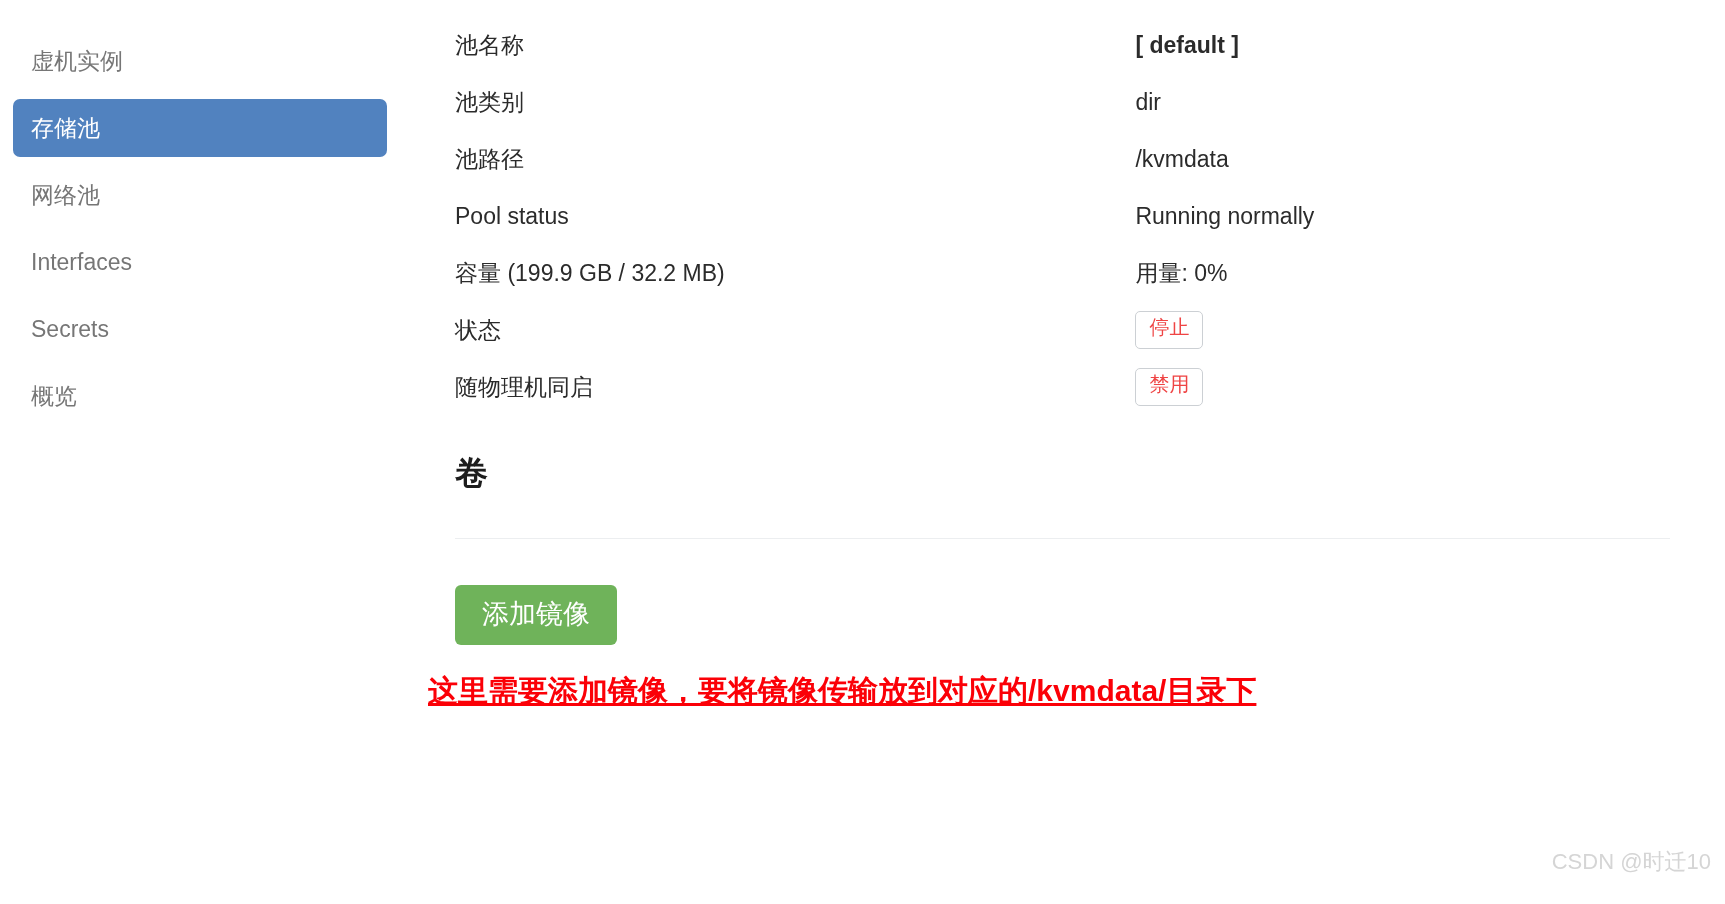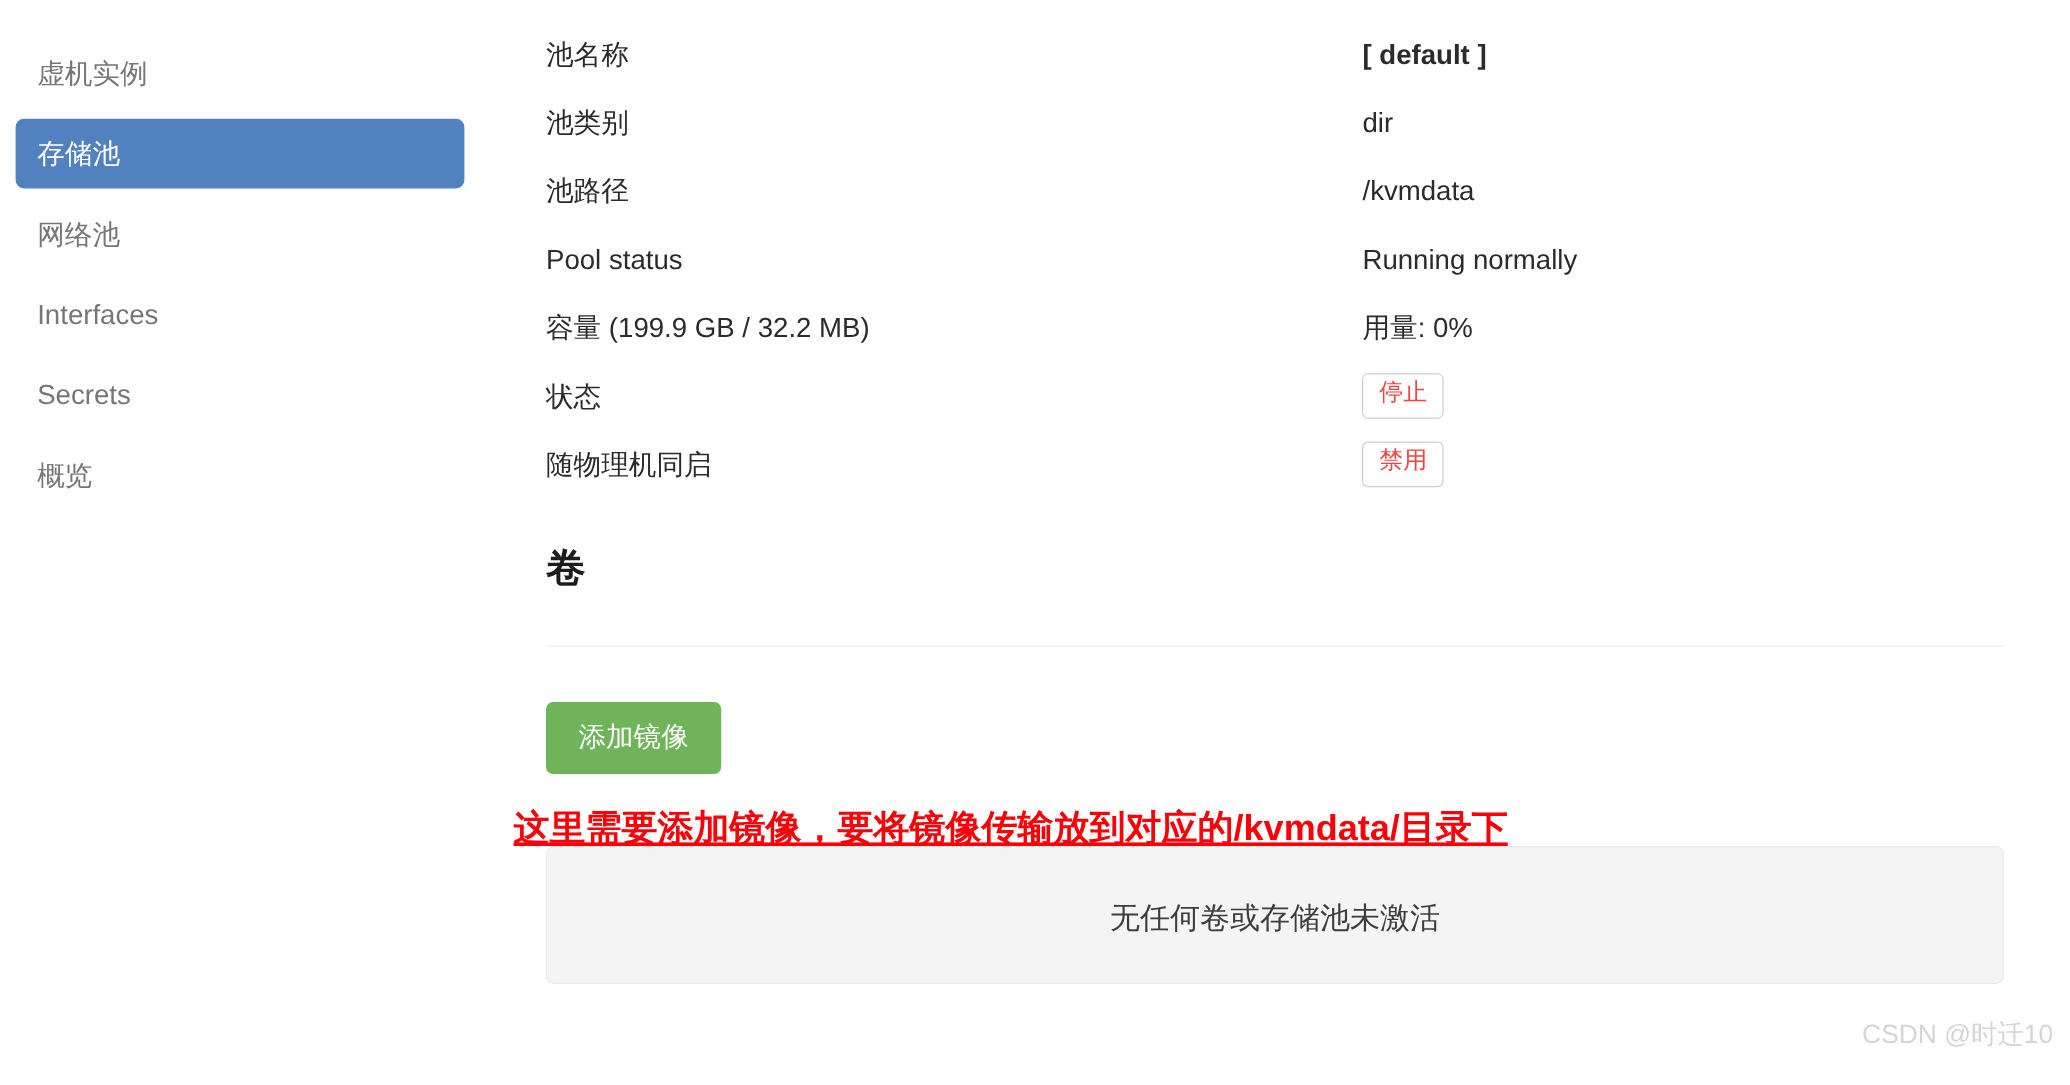--- a/index.html
+++ b/index.html
@@ -105,21 +105,21 @@
     border-top: 1px solid #eceef0;
     width: 100%;
   }
 
   .green-btn {
     display: inline-block;
     margin-top: 38px;
     padding: 16px 27px 18px 27px;
     background: #6fb35a;
     color: #ffffff;
-    font-size: 23px;
+    font-size: 27px;
     line-height: 26px;
     border: none;
     border-radius: 6px;
     cursor: pointer;
     font-family: "Liberation Sans", "DejaVu Sans", sans-serif;
   }
 
   .empty-panel {
     position: relative;
     margin-top: 60px;
@@ -229,22 +229,19 @@
         </tr>
       </tbody>
     </table>
 
     <h2 class="section-title">卷</h2>
 
     <hr class="divider">
 
     <button class="green-btn">添加镜像</button>
 
-    <div class="empty-panel">
-      <div class="empty-panel-text">无任何卷或存储池未激活</div>
-    </div>
 
   </main>
 
   <div class="annotation">这里需要添加镜像，要将镜像传输放到对应的/kvmdata/目录下</div>
   <div class="watermark">CSDN @时迁10</div>
 
 </div>
 
 </body></html>

